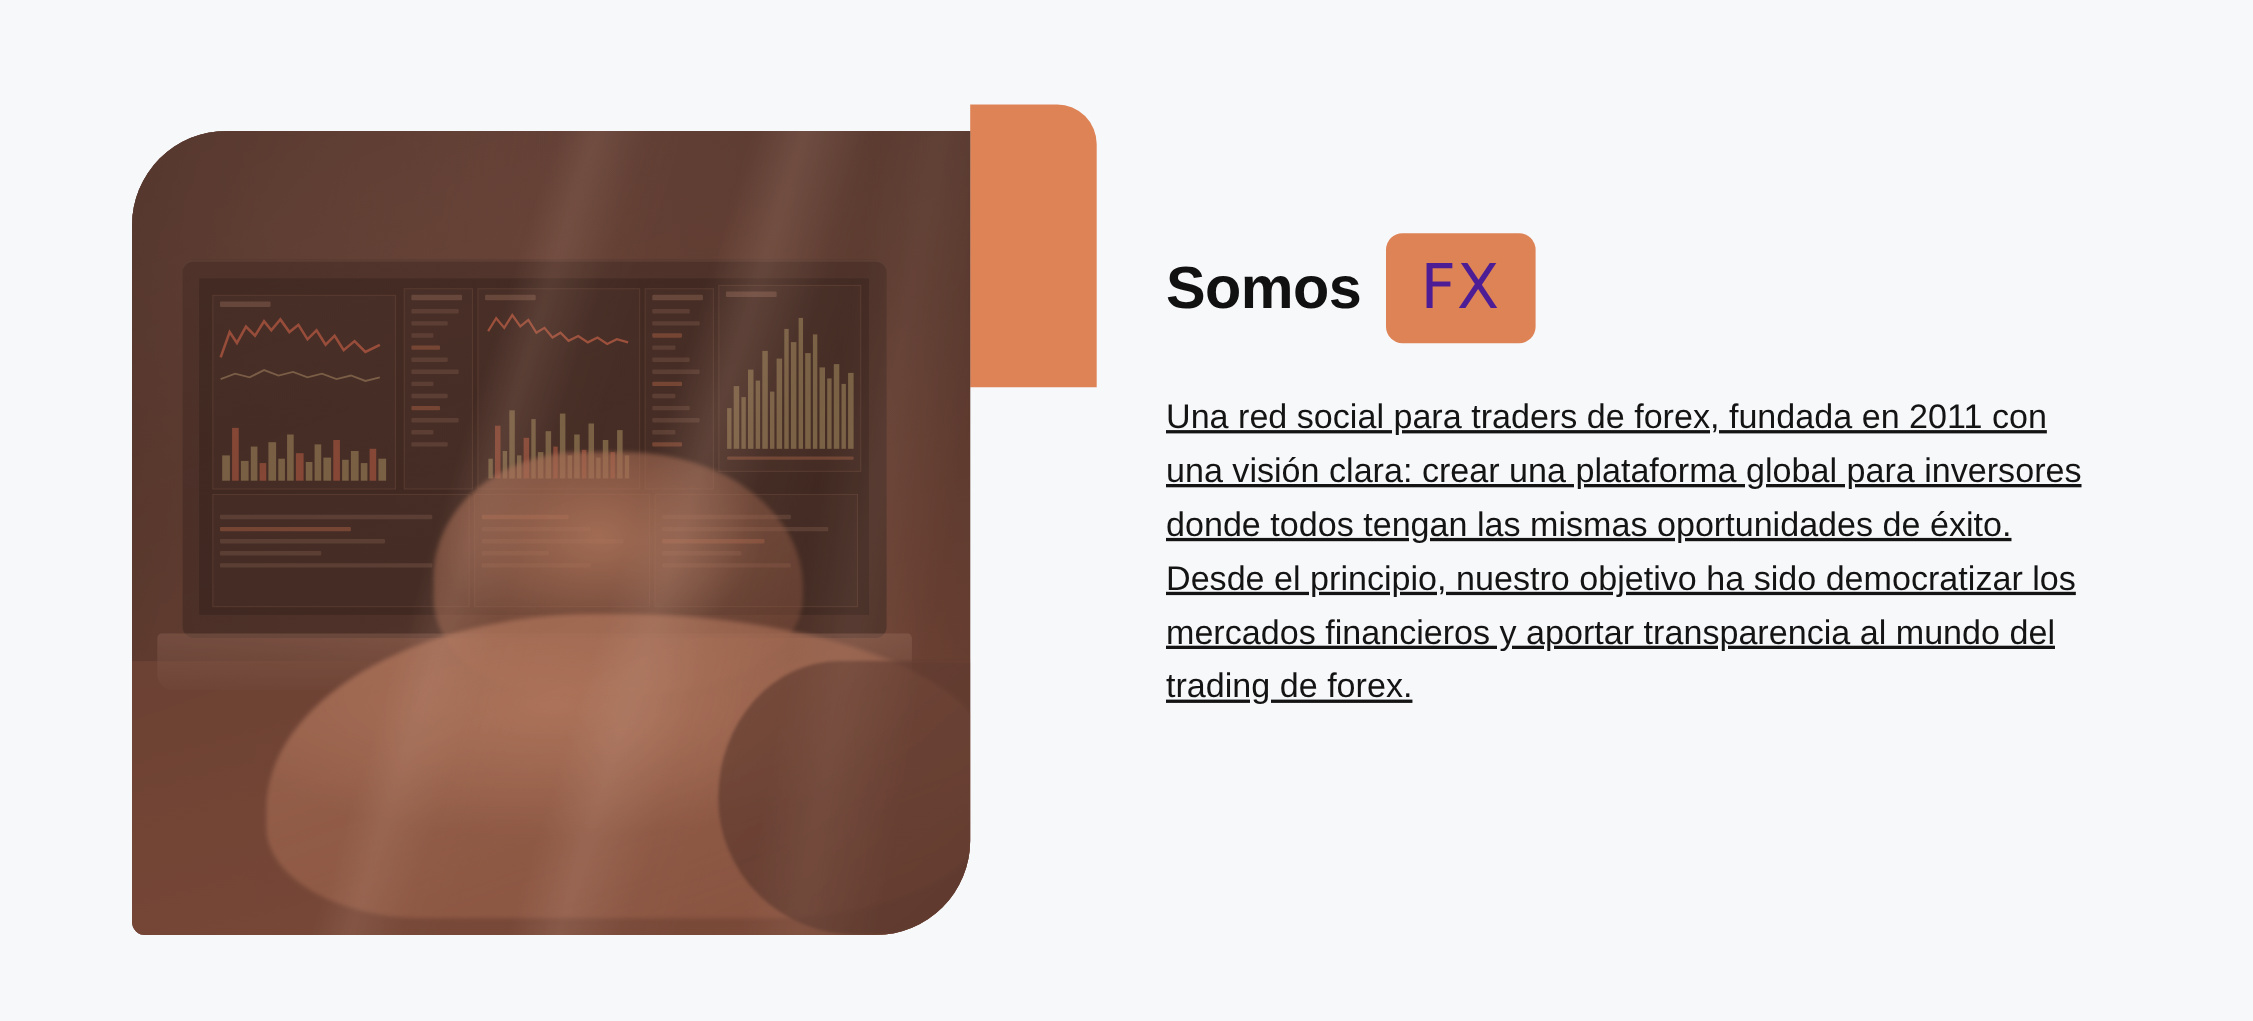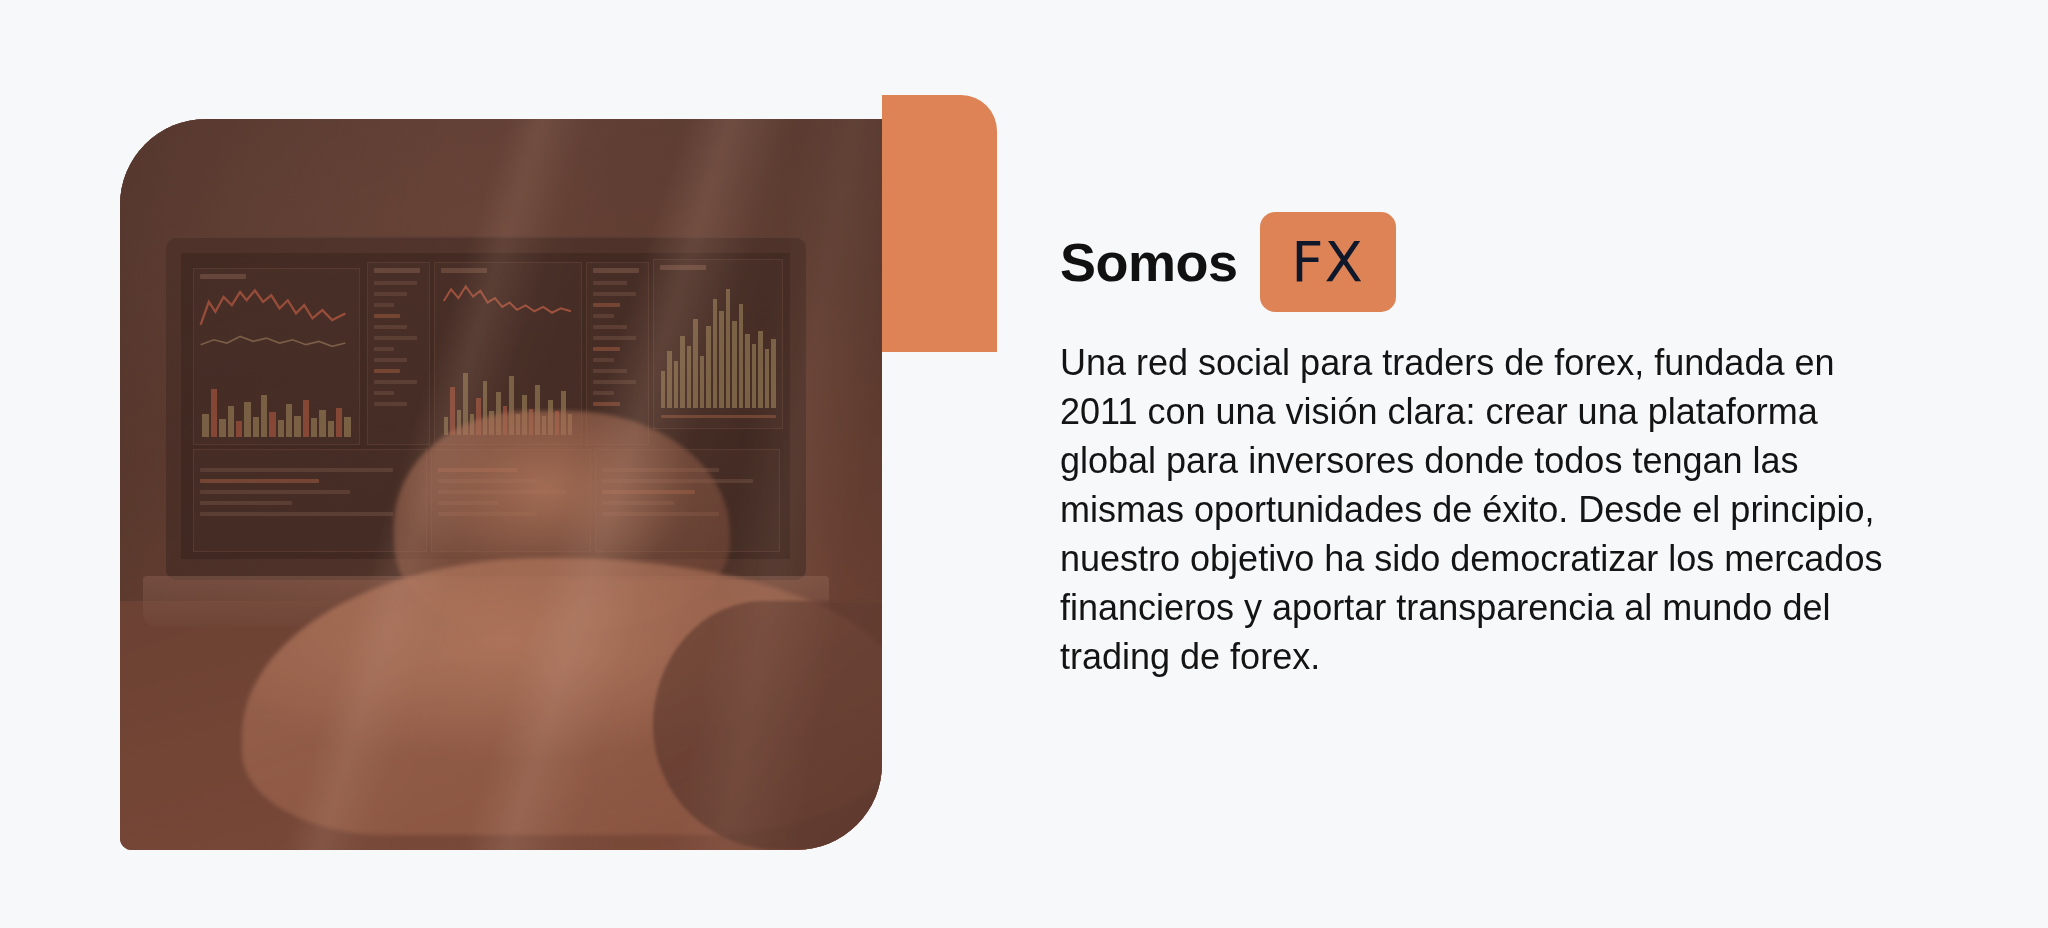--- a/index.html
+++ b/index.html
@@ -253,41 +253,42 @@
     justify-content: center;
     width: 136px;
     height: 100px;
     border-radius: 15px;
     background: #de8356;
   }
   .fx-badge span {
     font-family: "DejaVu Sans", sans-serif;
     font-size: 56px;
     font-weight: 400;
-    color: #0f172a;
+    color: #4c1d95;
     letter-spacing: 1px;
     line-height: 1;
   }
   .brand-word {
     font-family: "DejaVu Sans Mono", monospace;
     font-size: 55px;
     font-weight: 400;
     color: #dd8154;
     letter-spacing: -1px;
     line-height: 1;
     white-space: nowrap;
   }
 
   .body-copy {
-    margin-top: 24px;
+    margin-top: 40px;
     width: 860px;
-    font-size: 36px;
+    font-size: 31px;
     line-height: 49px;
     color: #141414;
     font-weight: 400;
+    text-decoration: underline;
   }
 </style>
 </head>
 <body>
 
 <div class="page">
 
   <div class="media-block">
 
     <div class="accent-tab"></div>

